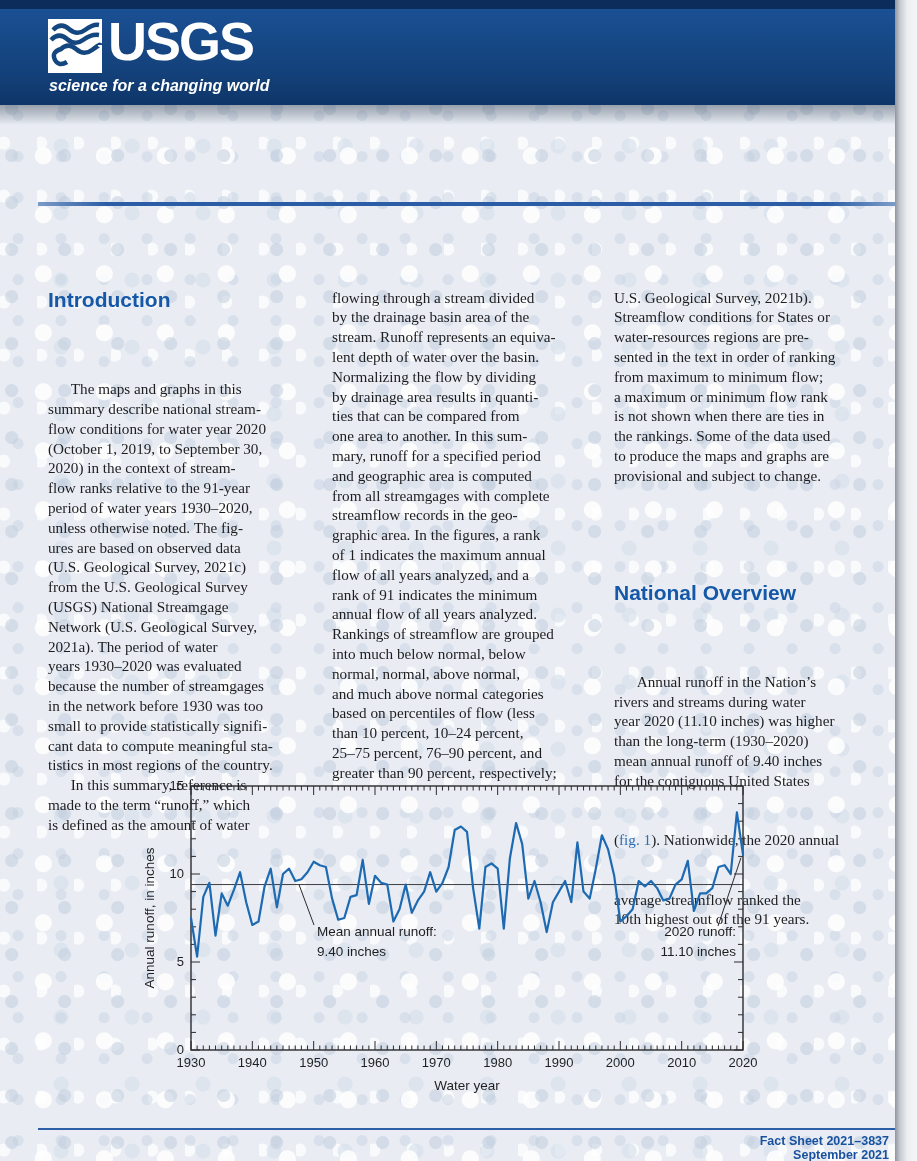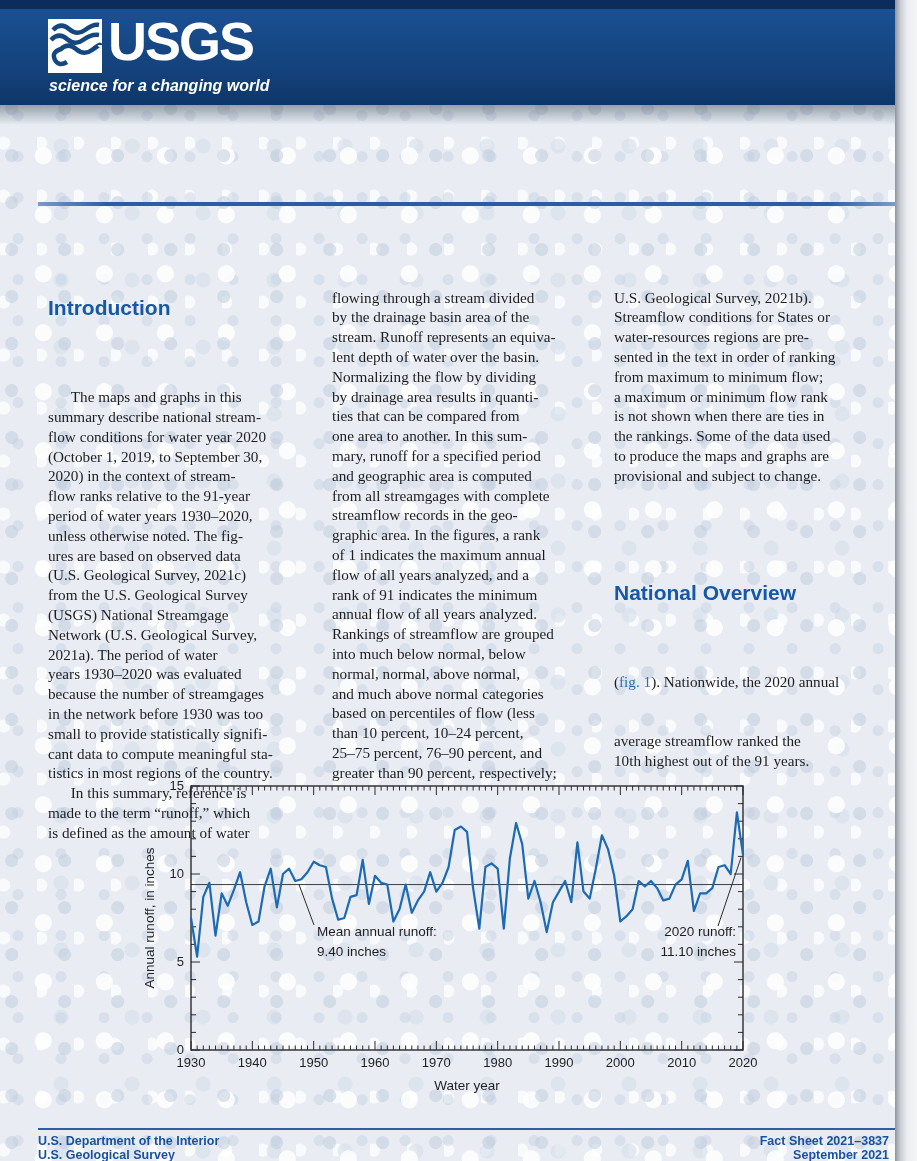--- a/index.html
+++ b/index.html
@@ -31,21 +31,21 @@
     font-family:"Liberation Sans", sans-serif; font-weight:bold; font-size:35px; letter-spacing:-0.5px;}
   .doc-title .it{font-style:italic;}
   .title-rule{position:absolute; left:38px; top:202px; width:857px; height:4px;
     background:linear-gradient(90deg,#7b9bc7 0%,#2a5da6 8%,#2a5da6 92%,#7b9bc7 100%);}
   .col{position:absolute; top:248px; white-space:pre; font-size:15.2px; line-height:19.8px; color:#1d1d20;}
   .col-1{left:48px; width:266px;}
   .col-2{left:332px; width:266px;}
   .col-3{left:614px; width:268px;}
   .sec-head{font-family:"Liberation Sans", sans-serif; font-weight:bold; font-size:21px;
     color:#1558a8; white-space:normal; line-height:24px;}
-  .h-intro{margin:8px 0 28px 0;}
+  .h-intro{margin:0 0 28px 0;}
   .h-natov{margin:56px 0 27px 0;}
   .lines{white-space:pre;}
   .figlink{color:#2e6db4;}
   .chart-wrap{position:absolute; left:138px; top:778px; width:660px; height:336px;}
   .tick-label{font-family:"Liberation Sans", sans-serif; font-size:13px; fill:#1f1f22;}
   .anno{font-family:"Liberation Sans", sans-serif; font-size:13.5px; fill:#1f1f22;}
   .axis-title{font-family:"Liberation Sans", sans-serif; font-size:13.5px; fill:#1f1f22;}
   .caption{position:absolute; left:145px; top:1094px; font-family:"Liberation Sans", sans-serif;
     font-size:14.5px; color:#141417;}
   .caption .cap-label{font-weight:bold; margin-right:14px;}
@@ -138,20 +138,26 @@
 Streamflow conditions for States or
 water-resources regions are pre-
 sented in the text in order of ranking
 from maximum to minimum flow;
 a maximum or minimum flow rank
 is not shown when there are ties in
 the rankings. Some of the data used
 to produce the maps and graphs are
 provisional and subject to change.</div>
     <div class="sec-head h-natov">National Overview</div>
+    <div class="lines">   Annual runoff in the Nation’s
+rivers and streams during water
+year 2020 (11.10 inches) was higher
+than the long-term (1930–2020)
+mean annual runoff of 9.40 inches
+for the contiguous United States</div>
     <div class="lines"><span>(</span><span class="figlink">fig. 1</span><span>). Nationwide, the 2020 annual</span></div>
     <div class="lines">average streamflow ranked the
 10th highest out of the 91 years.</div>
   </div>
 
   <div class="chart-wrap">
     <svg id="runoff-chart" width="660" height="336" viewBox="0 0 660 336">
         <rect x="53" y="8" width="552" height="264" fill="none" stroke="#2b2b2e" stroke-width="1.4"></rect>
         <line x1="53" y1="8" x2="53" y2="17" stroke="#2b2b2e" stroke-width="1"></line>
         <line x1="53" y1="272" x2="53" y2="263" stroke="#2b2b2e" stroke-width="1"></line>
@@ -389,23 +395,19 @@
         <line x1="603" y1="79.64000000000001" x2="580" y2="148" stroke="#2b2b2e" stroke-width="1"></line>
         <text x="598" y="158" text-anchor="end" class="anno">2020 runoff:</text>
         <text x="598" y="178" text-anchor="end" class="anno">11.10 inches</text>
         <text x="329" y="312" text-anchor="middle" class="axis-title">Water year</text>
         <text x="16" y="140" text-anchor="middle" class="axis-title" transform="rotate(-90 16 140)">Annual runoff, in inches</text>
       </svg>
   </div>
 
 
   <div class="footer-rule"></div>
-  <div class="footer footer-left">
-    <div>U.S. Department of the Interior</div>
-    <div>U.S. Geological Survey</div>
-  </div>
   <div class="footer footer-right">
     <div>Fact Sheet 2021–3837</div>
     <div>September 2021</div>
   </div>
 
   <div class="scan-edge"></div>
 </div>
 
 </body></html>

